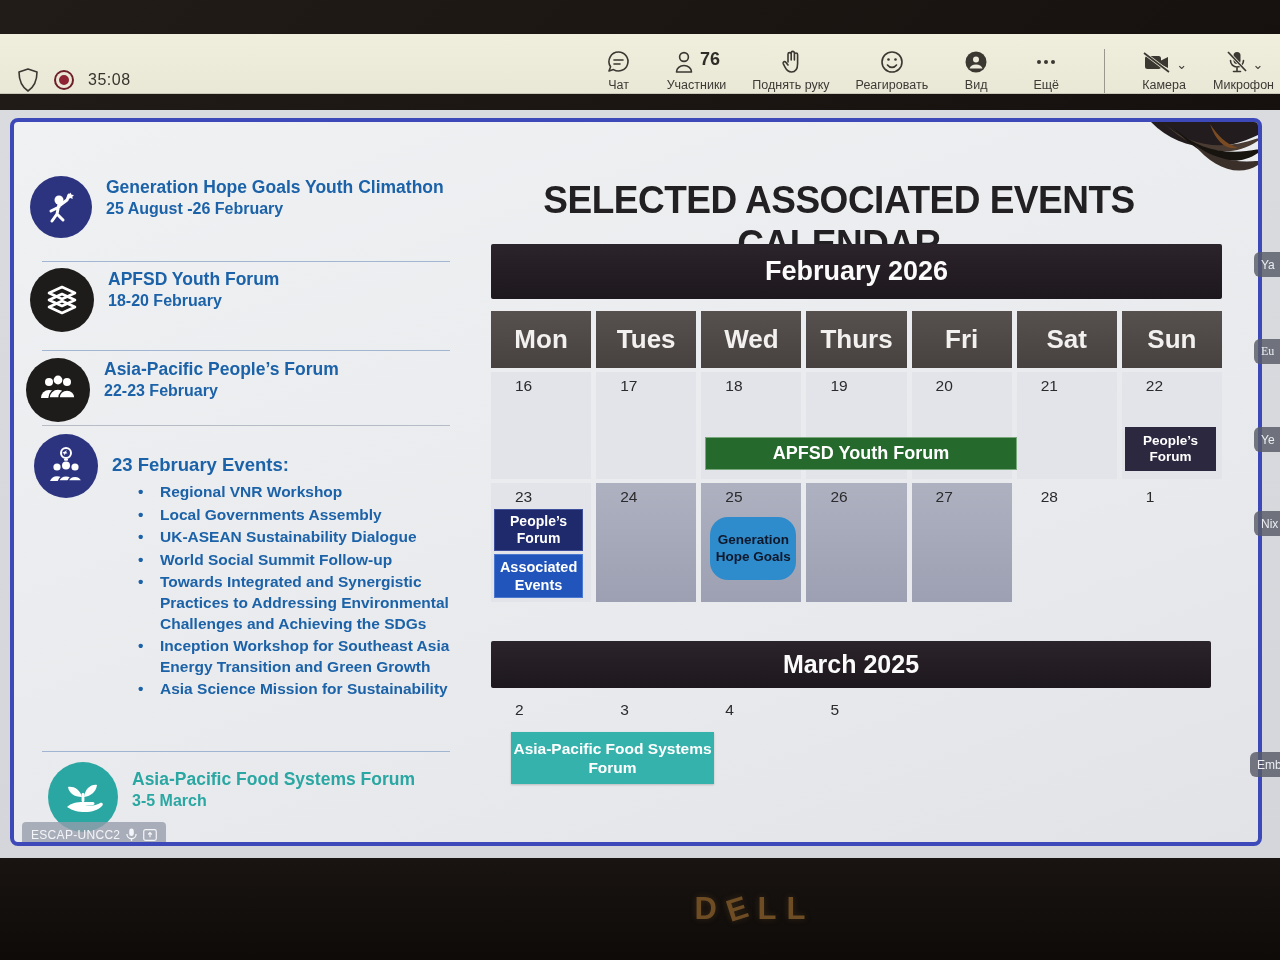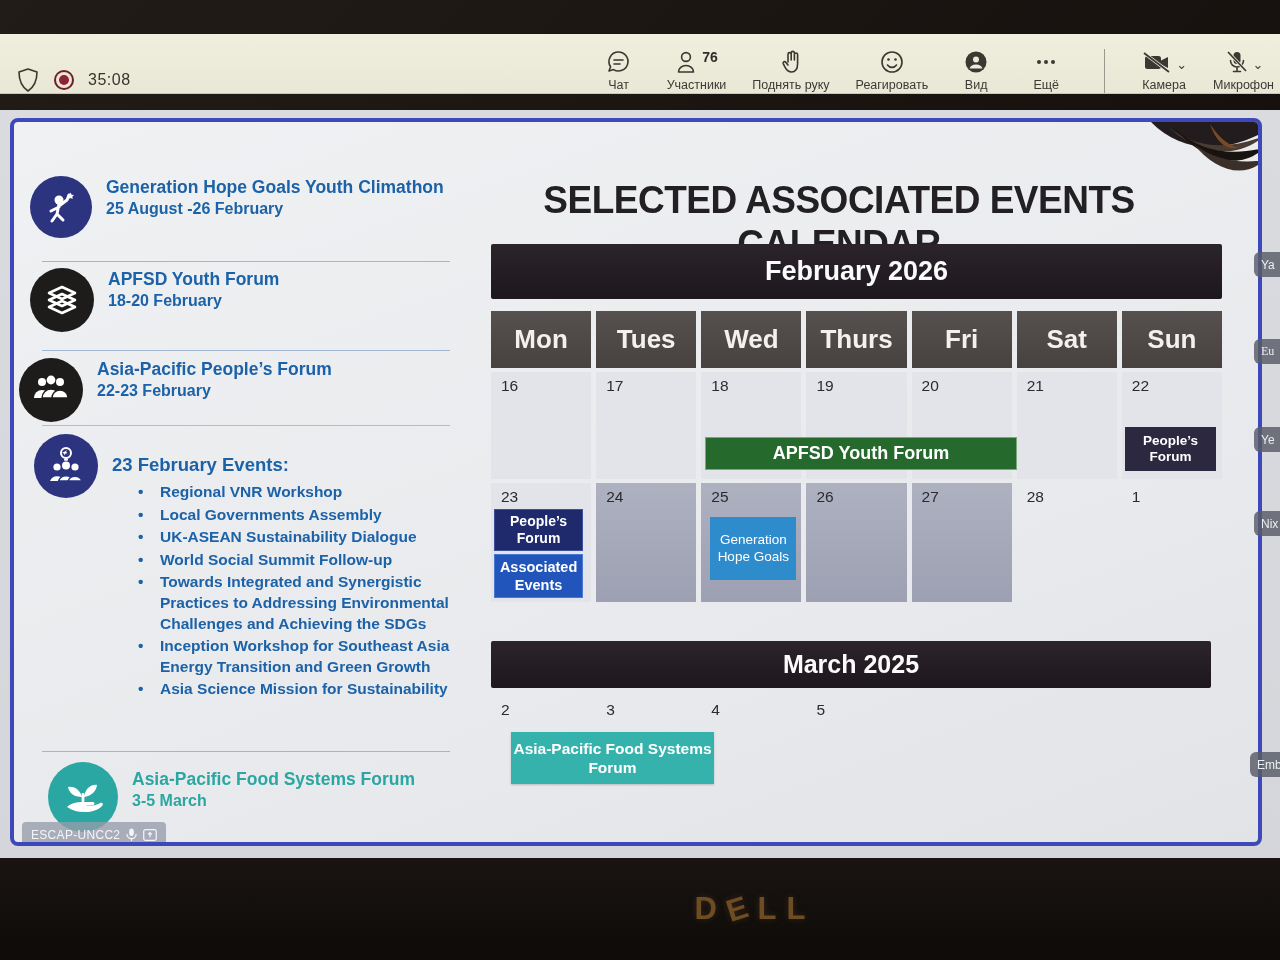--- a/index.html
+++ b/index.html
@@ -16,21 +16,21 @@
   .tb-left { display:flex; align-items:center; gap:16px; padding-left:16px; width:230px; }
   .rec-dot { width:16px; height:16px; border-radius:50%; background:#8d2333;
              box-shadow:inset 0 0 0 3px #e9e7d6, 0 0 0 2px #6b1d28; }
   .timer { font-size:16px; color:#38342e; letter-spacing:0.5px; }
   .tb-spacer { flex:1; }
   .tb-group { display:flex; align-items:flex-start; gap:26px; padding-right:6px; }
   .tb-btn { display:flex; flex-direction:column; align-items:center; gap:3px; cursor:pointer; min-width:44px; }
   .tb-btn svg { display:block; }
   .tb-label { font-size:12.5px; color:#3c3a34; white-space:nowrap; }
   .tb-iconrow { display:flex; align-items:flex-start; gap:3px; }
-  .tb-count { font-size:14px; font-weight:bold; color:#2f2d28; }
+  .tb-count { font-size:18px; font-weight:bold; color:#2f2d28; }
   .tb-divider { width:1px; height:44px; background:#9a988c; margin:0 10px; }
   .chev { font-size:13px; color:#3c3a34; margin-top:8px; }
   .icon-stroke { stroke:#3a3831; fill:none; stroke-width:1.6; stroke-linecap:round; stroke-linejoin:round; }
 
   
   .screen { position:absolute; left:0; top:110px; width:1280px; height:880px;
             background:linear-gradient(180deg,#d9dbdf 0%, #d3d5da 100%); }
 
   .slide { position:absolute; left:10px; top:8px; width:1252px; height:728px;
            background:linear-gradient(160deg,#f0f1f3 0%, #e8e9ec 70%, #e2e3e7 100%);
@@ -71,36 +71,36 @@
               display:grid; grid-template-columns:repeat(7,1fr); gap:5px; }
   .day-cell { background:linear-gradient(180deg,#56504e 0%, #47413f 100%); color:#f2f1ef;
               font-size:26px; font-weight:600; display:flex; align-items:center; justify-content:center; }
 
   .week { position:absolute; left:477px; width:731px; display:grid;
           grid-template-columns:repeat(7,1fr); gap:5px; }
   .week1 { top:250px; height:107px; }
   .week2 { top:361px; height:119px; }
   .date-cell { background:#e3e4e9; position:relative; }
   .date-cell.shaded { background:linear-gradient(180deg,#aeb1c0 0%, #9da0b2 100%); }
-  .date-num { position:absolute; left:10px; top:5px; font-size:15.5px; color:#2b2b2e; }
+  .date-num { position:absolute; left:24px; top:5px; font-size:15.5px; color:#2b2b2e; }
 
   .bar-apfsd { position:absolute; left:214px; bottom:9px; width:312px; height:33px;
                background:#25692c; border:1.5px solid #79a87c; color:#fff; font-weight:bold; font-size:18px;
                display:flex; align-items:center; justify-content:center; }
   .box-pf-sun { position:absolute; right:6px; bottom:8px; width:91px; height:44px; background:#2c2840;
                 color:#fff; font-weight:bold; font-size:13.5px; text-align:center;
                 display:flex; align-items:center; justify-content:center; line-height:1.18; }
   .stack23 { position:absolute; left:3px; right:8px; top:26px; bottom:4px; display:flex; flex-direction:column; gap:3px; }
   .box-pf-mon { flex:0 0 42px; background:#1e2a6b; border:1px solid #3d4f9a; color:#fff; font-weight:bold;
                 font-size:14px; text-align:center; display:flex; align-items:center; justify-content:center; line-height:1.2; }
   .box-assoc  { flex:1; background:#2255bb; border:1px solid #4a77d0; color:#fff; font-weight:bold;
                 font-size:14.5px; text-align:center; display:flex; align-items:center; justify-content:center; line-height:1.25; }
   .box-ghg { position:absolute; left:9px; top:34px; width:86px; height:63px; background:#2e8ccd;
-             color:#ffffff; font-weight:normal; font-size:13.5px; text-align:center;
-             display:flex; align-items:center; justify-content:center; line-height:1.25; }
+             color:#0f172a; font-weight:bold; font-size:13.5px; text-align:center;
+             display:flex; align-items:center; justify-content:center; line-height:1.25;border-radius:18px; }
 
   .mar-row { position:absolute; left:477px; top:574px; width:731px; height:110px;
              display:grid; grid-template-columns:repeat(7,1fr); gap:5px; }
   .mar-cell { position:relative; }
   .box-food { position:absolute; left:20px; top:36px; width:203px; height:52px; background:#35b2ac;
               color:#fff; font-weight:bold; font-size:15.5px; text-align:center;
               display:flex; align-items:center; justify-content:center; line-height:1.25;
               box-shadow:0 1px 2px rgba(0,0,0,.2); }
 
   
@@ -249,21 +249,21 @@
             </svg>
           </div>
           <div>
             <div class="ev-title">APFSD Youth Forum</div>
             <div class="ev-dates">18-20 February</div>
           </div>
         </div>
 
         <div class="sep" style="top:228px;"></div>
 
-        <div class="side-item" style="left:5px; top:236px; width:420px;">
+        <div class="side-item" style="left:12px; top:236px; width:420px;">
           <div class="circ" style="width:64px;height:64px;background:#1e1c1a;">
             <svg width="44" height="44" viewBox="0 0 44 44">
               <g fill="#fff">
                 <circle cx="13" cy="14" r="4"></circle>
                   <circle cx="22" cy="12" r="4.4"></circle>
                   <circle cx="31" cy="14" r="4"></circle>
                 <path d="M5 30 a8 8 0 0 1 16 0 Z"></path>
                 <path d="M13 30 a9 9 0 0 1 18 0 Z" stroke="#1e1c1a" stroke-width="1.4"></path>
                 <path d="M23 30 a8 8 0 0 1 16 0 Z" stroke="#1e1c1a" stroke-width="1.4"></path>
               </g>

